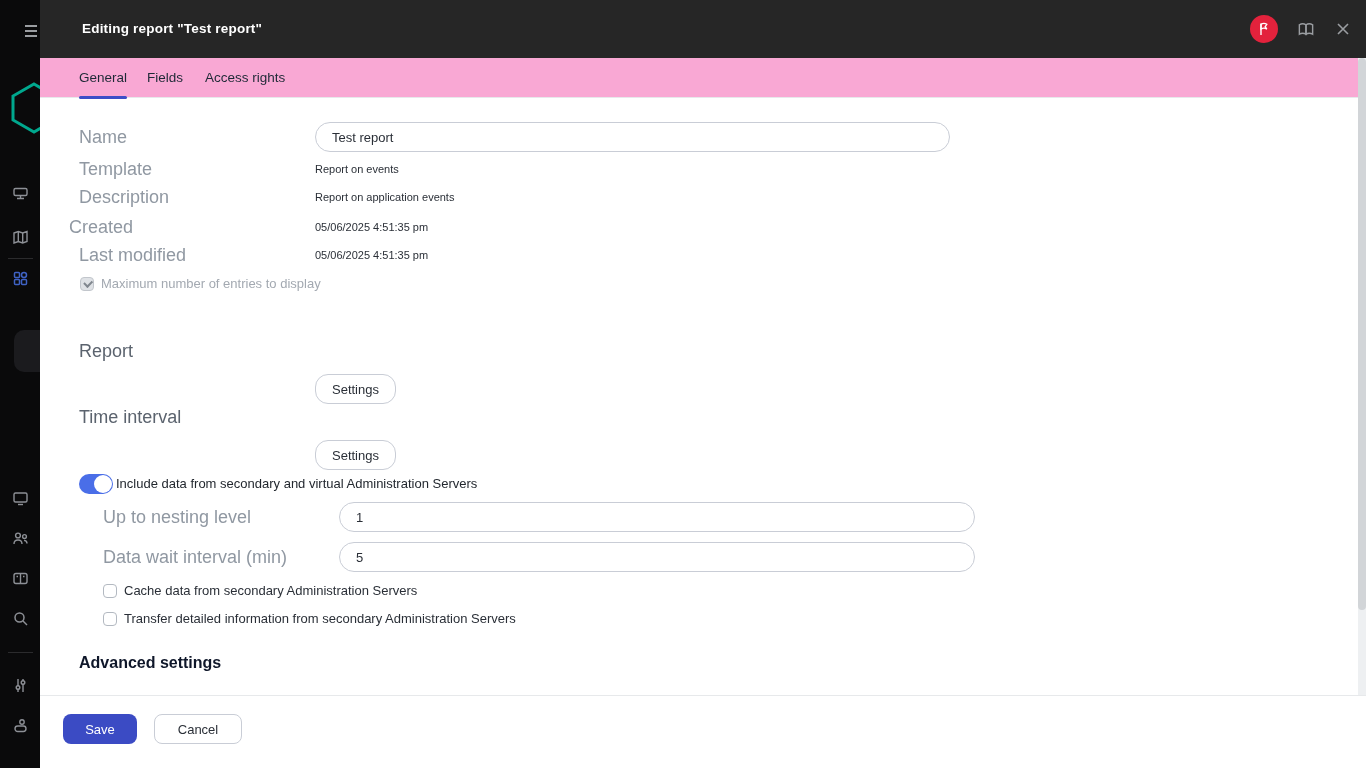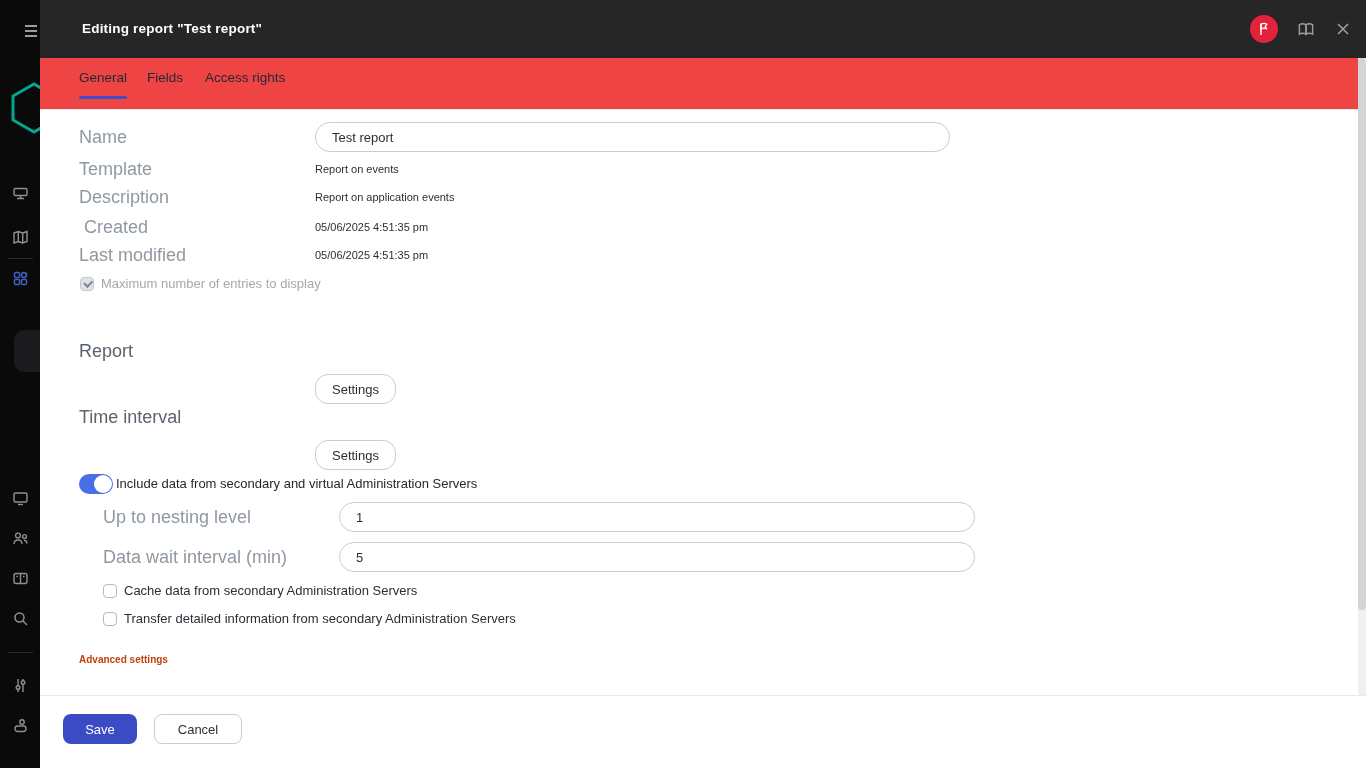--- a/index.html
+++ b/index.html
@@ -23,21 +23,21 @@
   .modal-header { position:absolute; top:0; left:0; right:0; height:58px; background:#262626; }
   .modal-title { position:absolute; left:42px; top:21px; color:#ffffff; font-size:13.5px;
                  font-weight:700; letter-spacing:.2px; }
   .header-actions { position:absolute; right:14px; top:0; height:58px;
                     display:flex; align-items:center; gap:19px; }
   .flag-btn { width:28px; height:28px; border-radius:50%; background:#e3223c;
               display:flex; align-items:center; justify-content:center; cursor:pointer; }
   .h-icon { width:18px; height:18px; cursor:pointer; display:flex; align-items:center; justify-content:center; }
 
   
-  .tabbar { position:absolute; top:58px; left:0; right:0; height:52px; background:#ef4444;
+  .tabbar { position:absolute; top:58px; left:0; right:0; height:40px; background:#f9a8d4;
             border-bottom:1px solid #e7e9eb; }
   .tab { position:absolute; top:0; height:40px; line-height:40px; font-size:13.5px;
          color:#1e2936; cursor:pointer; }
   .tab.active { font-weight:400; }
   .tab.active::after { content:""; position:absolute; left:0; right:0; bottom:-1px;
                        height:3px; background:#3d4ec7; border-radius:2px; }
   .tab-general { left:39px; width:48px; }
   .tab-fields { left:107px; width:38px; }
   .tab-access { left:165px; width:84px; }
 
@@ -61,21 +61,21 @@
          border-left:2px solid #81878f; border-bottom:2px solid #81878f; transform:rotate(-45deg); }
   .cbx-label { position:absolute; height:20px; line-height:20px; font-size:13px; color:#2a2f37; cursor:pointer; }
   .cbx-label.dim { color:#a3a9b1; }
 
   
   .toggle { position:absolute; width:34px; height:20px; border-radius:10px; background:#4a6ee8; cursor:pointer; }
   .toggle .knob { position:absolute; right:1px; top:1px; width:18px; height:18px;
                   border-radius:50%; background:#ffffff; }
   .toggle-label { position:absolute; height:20px; line-height:20px; font-size:13px; color:#23282f; }
 
-  .advanced { position:absolute; left:39px; top:556px; font-size:10px; font-weight:700; color:#c2410c; }
+  .advanced { position:absolute; left:39px; top:556px; font-size:16px; font-weight:700; color:#0f172a; }
 
   
   .modal-footer { position:absolute; bottom:0; left:0; right:0; height:73px;
                   background:#ffffff; border-top:1px solid #e7e9eb; }
   .btn-save { position:absolute; left:23px; top:18px; width:74px; height:30px;
               background:#3b4bc4; color:#ffffff; border:none; border-radius:8px;
               font-size:13px; cursor:pointer; font-family:"Liberation Sans", sans-serif; }
   .btn-cancel { position:absolute; left:114px; top:18px; width:88px; height:30px;
               background:#ffffff; color:#2a2f37; border:1px solid #c9cdd6; border-radius:8px;
               font-size:13px; cursor:pointer; font-family:"Liberation Sans", sans-serif; }
@@ -215,21 +215,21 @@
 
     <div class="lbl" style="left:39px; top:29px">Name</div>
     <input class="txt-input" style="left: 275px; top: 24px; width: 635px;" type="text" value="Test report">
 
     <div class="lbl" style="left:39px; top:61px">Template</div>
     <div class="val" style="left:275px; top:61px">Report on events</div>
 
     <div class="lbl" style="left:39px; top:89px">Description</div>
     <div class="val" style="left:275px; top:89px">Report on application events</div>
 
-    <div class="lbl" style="left:44px; top:119px">Created</div>
+    <div class="lbl" style="left:29px; top:119px">Created</div>
     <div class="val" style="left:275px; top:119px">05/06/2025 4:51:35 pm</div>
 
     <div class="lbl" style="left:39px; top:147px">Last modified</div>
     <div class="val" style="left:275px; top:147px">05/06/2025 4:51:35 pm</div>
 
     <div class="cbx checked-disabled" style="left:40px; top:179px"></div>
     <div class="cbx-label dim" style="left:61px; top:176px">Maximum number of entries to display</div>
 
     <div class="lbl lbl-dark" style="left:39px; top:243px">Report</div>
     <button class="btn-light" style="left:275px; top:244px">Settings</button>

